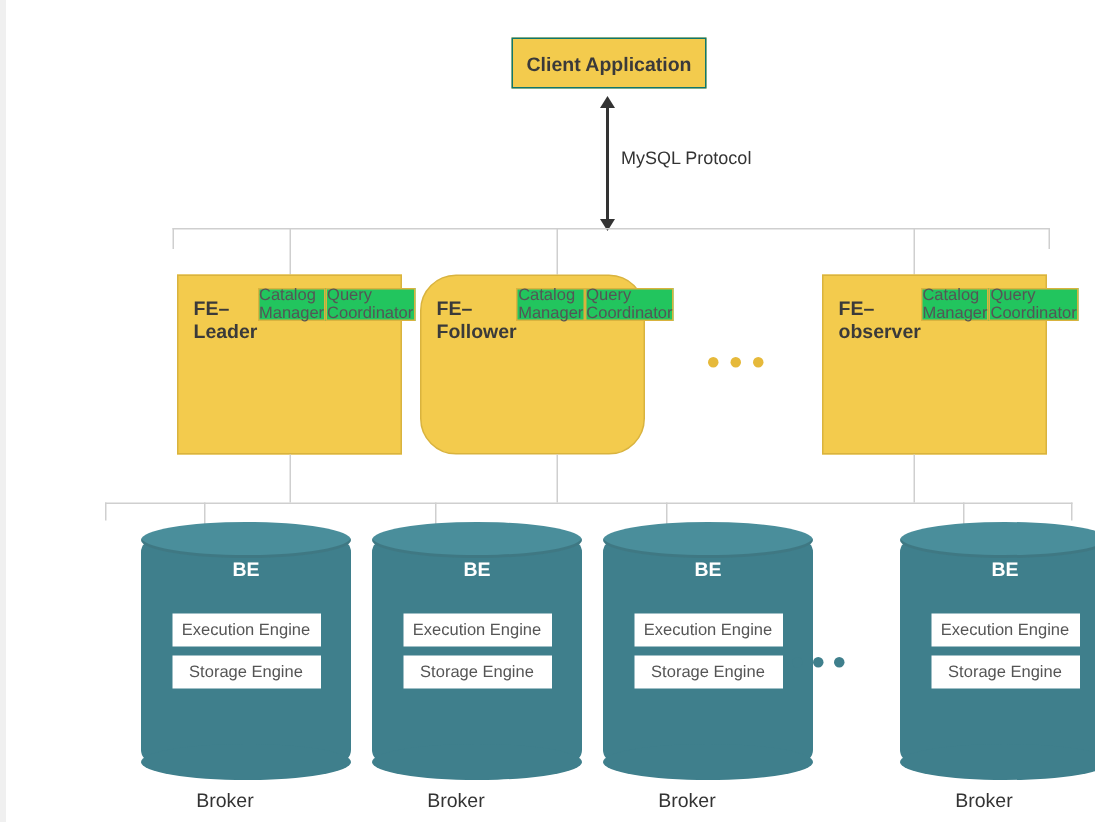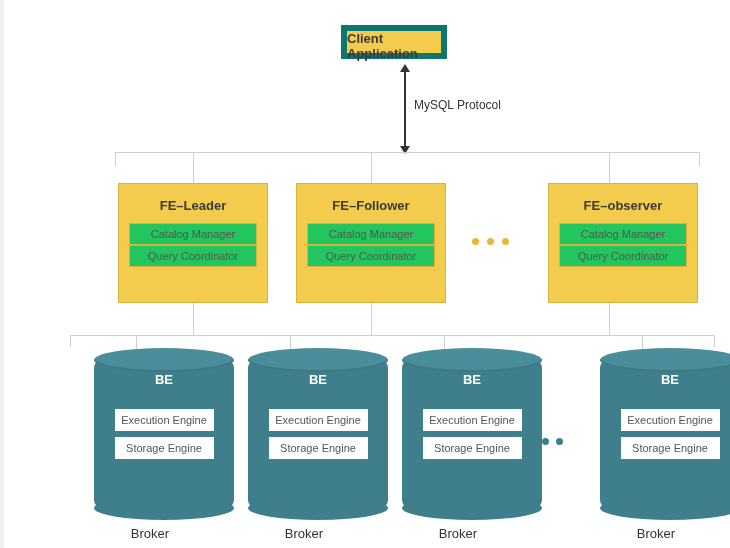--- a/index.html
+++ b/index.html
@@ -12,24 +12,24 @@
     overflow: hidden;
   }
   .canvas {
     position: absolute;
     inset: 0;
   }
   
   .client-box {
     position: absolute;
     left: 341px; top: 25px;
-    width: 106px; height: 34px;
+    width: 130px; height: 34px;
     background: #f3cb4d;
-    border: 6px solid #0f766e;
-    display: flex; align-items: flex-start; justify-content: center;
+    border: 1px solid #0f766e;
+    display: flex; align-items: center; justify-content: center;
     font-size: 13px; font-weight: bold; color: #3a3a3a;
   }
   
   .mysql-arrow {
     position: absolute;
     left: 404px; top: 66px;
     width: 2px; height: 86px;
     background: #333;
   }
   .mysql-arrow::before {
@@ -63,37 +63,37 @@
     position: absolute;
     width: 1px; background: #cfcfcf;
   }
   
   .fe-box {
     position: absolute;
     width: 150px; height: 120px;
     background: #f3cb4d;
     border: 1px solid #d9b33e;
     padding: 8px 10px 10px 10px;
-    display: flex; flex-direction: column;
-    align-items: center;
+    display: flex; flex-direction: row;
+    align-items: flex-start;
   }
   .fe-title {
     font-size: 13px; font-weight: bold; color: #3a3a3a;
     margin-bottom: 10px; margin-top: 6px;
   }
   .fe-sub {
     width: 128px; height: 22px;
     background: #22c55e;
     border: 1px solid #d9b33e;
     font-size: 11px; color: #555;
     display: flex; align-items: center; justify-content: center;
     margin-bottom: 0;
   }
   .fe1 { left: 118px; top: 183px; }
-  .fe2 { left: 296px; top: 183px; }
+  .fe2 { left: 280px; top: 183px; border-radius: 24px; }
   .fe3 { left: 548px; top: 183px; }
   .dots-fe {
     position: absolute; left: 472px; top: 238px;
     display: flex; gap: 8px;
   }
   .dots-fe .d, .dots-be .d {
     width: 7px; height: 7px; border-radius: 50%;
   }
   .dots-fe .d { background: #e6b93a; }
   

